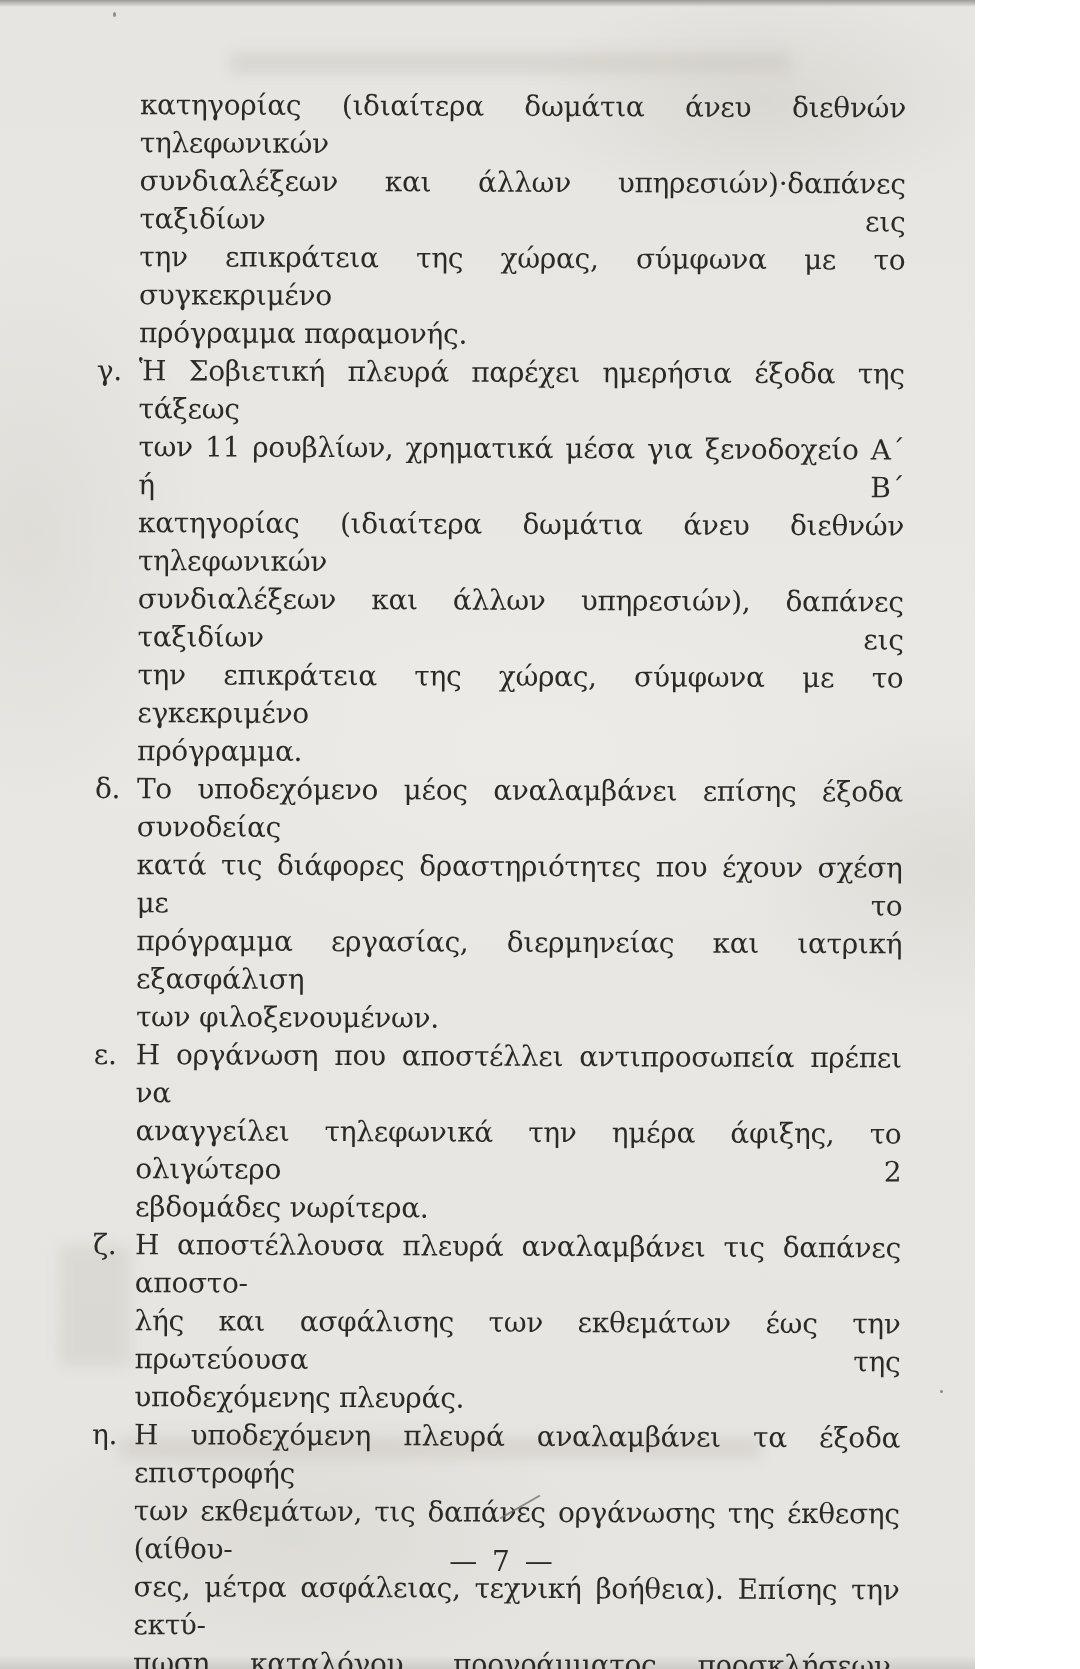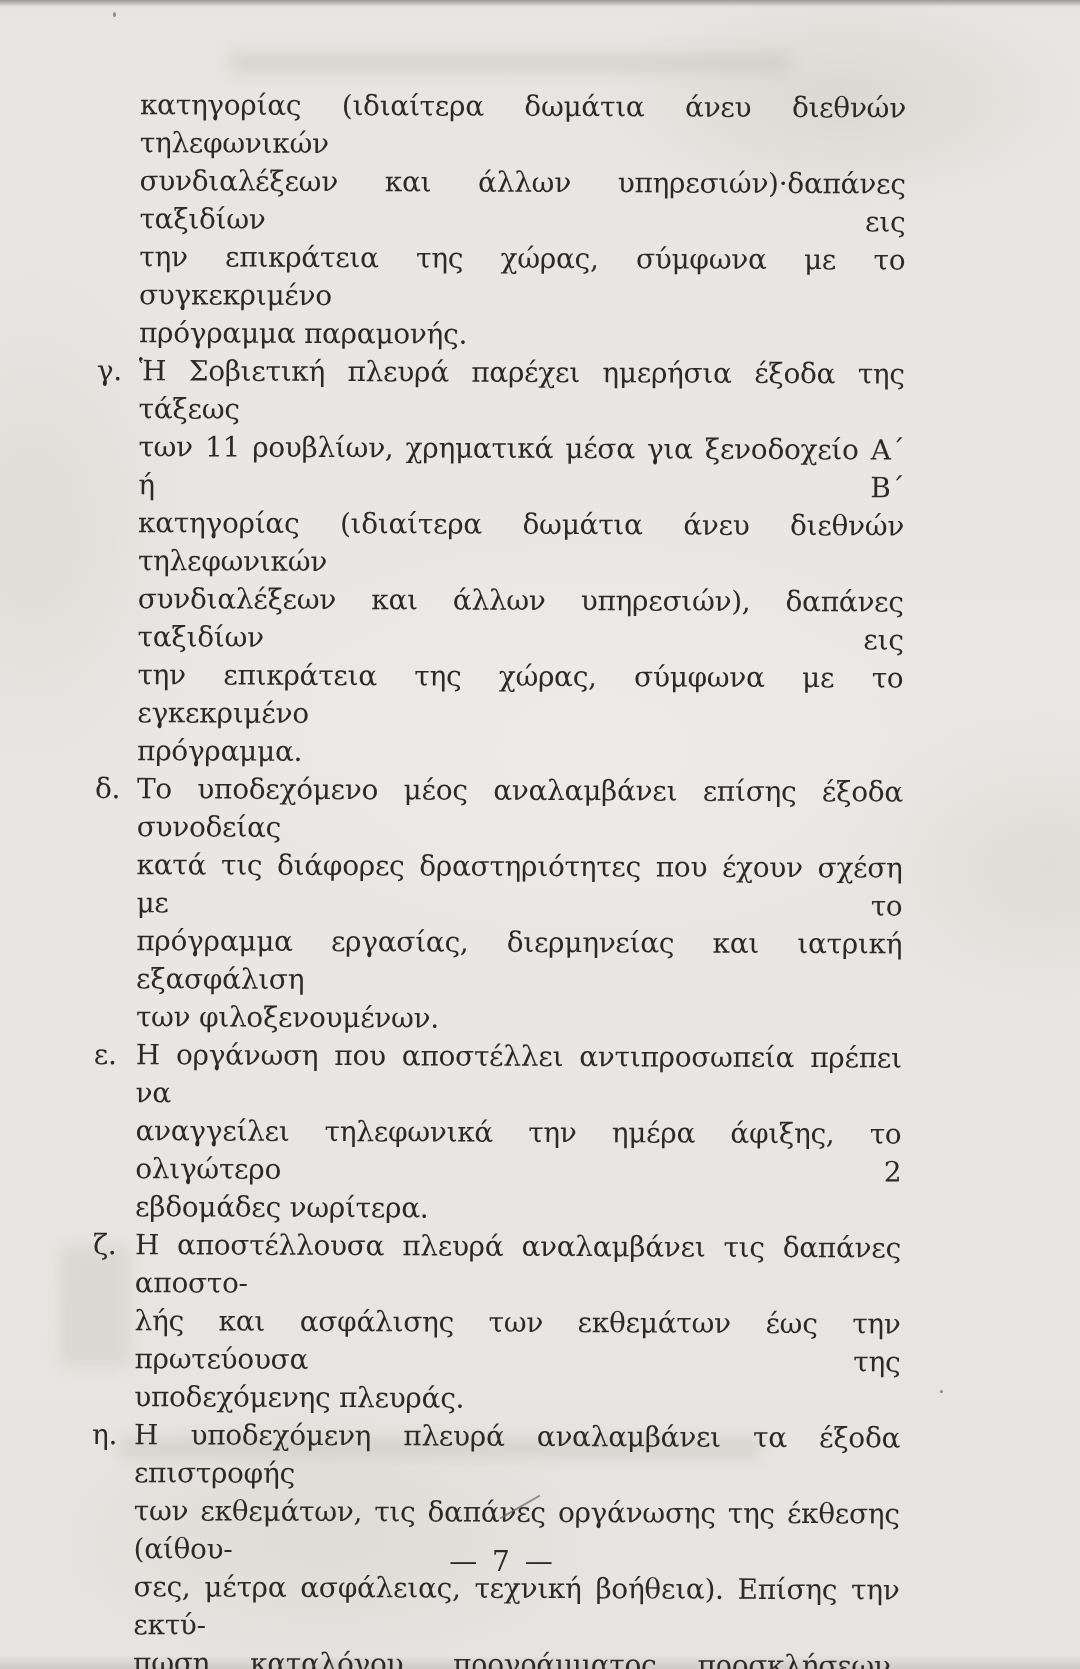--- a/index.html
+++ b/index.html
@@ -1,18 +1,18 @@
 <!DOCTYPE html>
 <html lang="el"><head>
 <meta charset="utf-8">
 <style>
   html, body { margin: 0; padding: 0; }
   .page {
     position: relative;
-    width: 1080px;
+    width: 975px;
     height: 1669px;
     background-color: #e9e7e3;
     background-image:
       radial-gradient(ellipse 340px 160px at 78% 6%,  rgba(203,200,193,0.45), transparent 70%),
       radial-gradient(ellipse 260px 420px at 3% 32%,  rgba(205,202,196,0.35), transparent 70%),
       radial-gradient(ellipse 300px 220px at 97% 52%, rgba(204,201,194,0.35), transparent 70%),
       radial-gradient(ellipse 420px 200px at 30% 92%, rgba(208,205,198,0.40), transparent 70%),
       radial-gradient(ellipse 500px 300px at 55% 45%, rgba(240,238,234,0.55), transparent 75%),
       linear-gradient(180deg, #e7e5e1 0%, #eae8e4 40%, #e6e4e0 100%);
     overflow: hidden;

